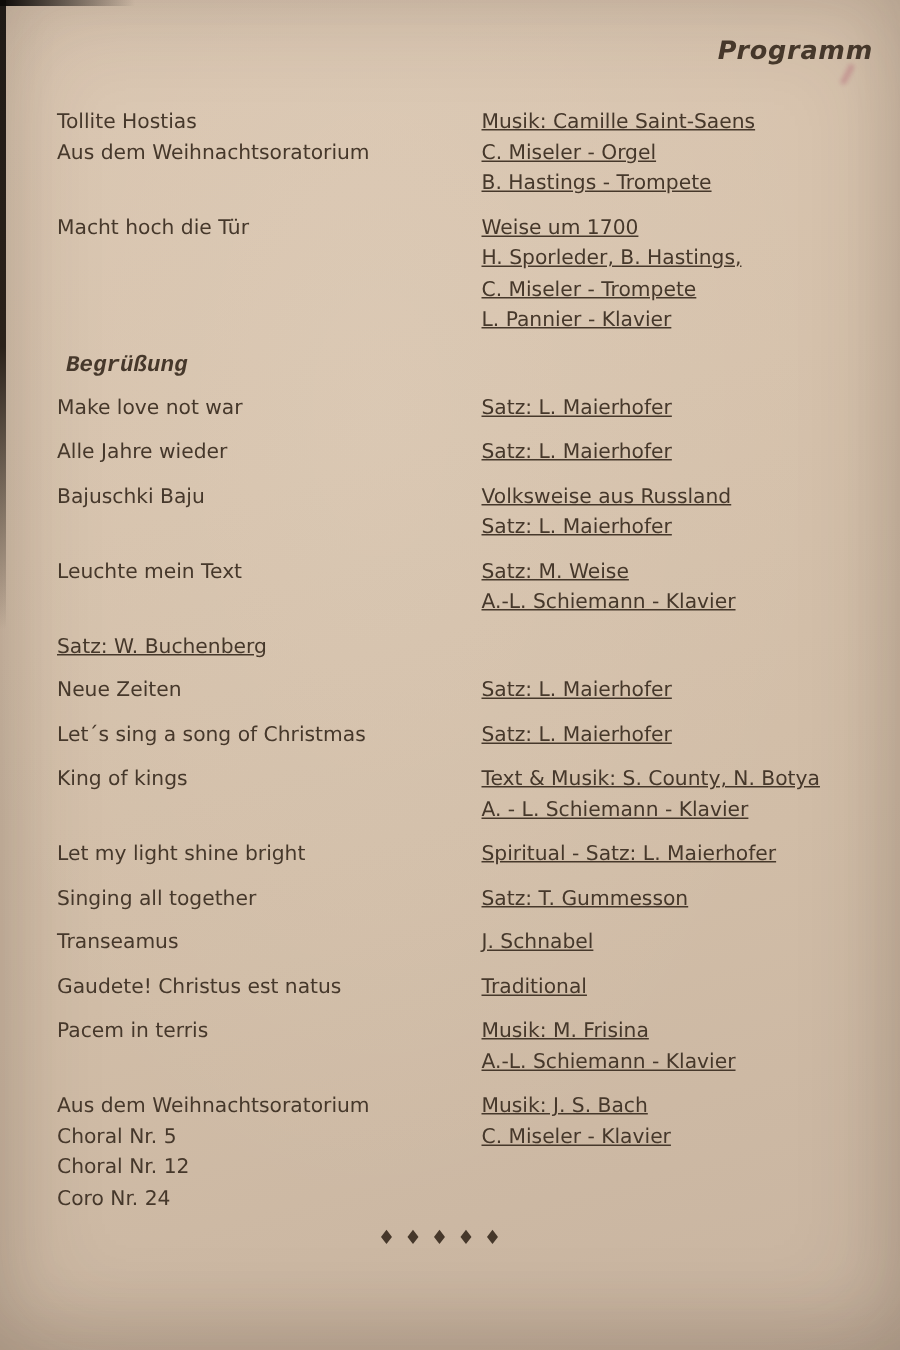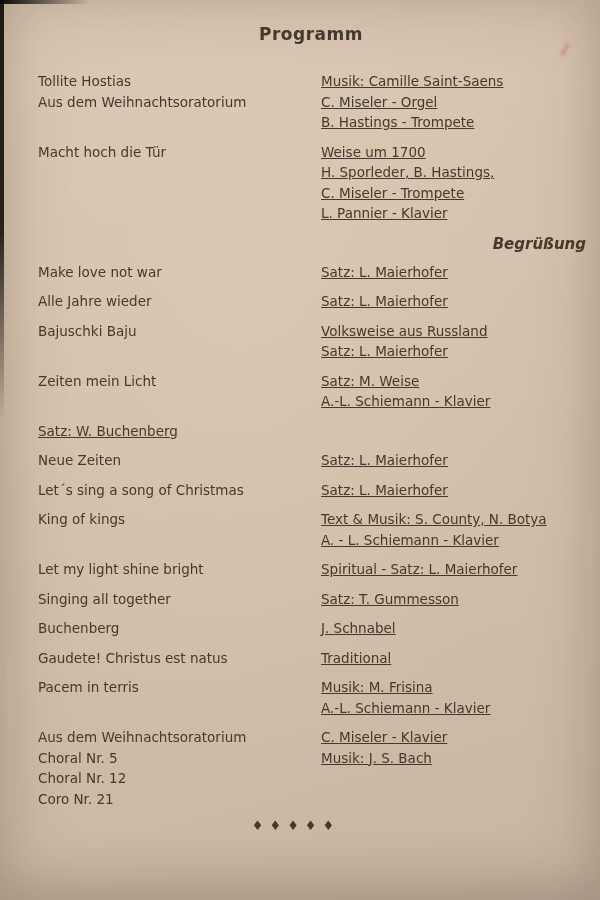--- a/index.html
+++ b/index.html
@@ -23,32 +23,33 @@
     position:absolute;left:0;top:0;width:90px;height:4px;
     background:linear-gradient(90deg,#0d0a08,rgba(13,10,8,0));
   }
   .smudge{
     position:absolute;left:563px;top:42px;width:4px;height:15px;
     background:#c08c8c;border-radius:3px;filter:blur(1.5px);
     transform:rotate(28deg);opacity:0.75;
   }
   .content{position:absolute;left:38px;right:20px;top:24px;}
   .title{
-    text-align:center;font-weight:bold;
+    text-align:right;font-weight:bold;font-style:italic;
     font-size:17px;letter-spacing:0.5px;margin:0 0 27px 0;
     transform:translateX(2px);
   }
   .entry{display:flex;margin-bottom:9px;}
   .col-left{width:277px;flex:none;padding-right:6px;}
   .col-right{flex:1;text-decoration:underline;}
   .line{font-size:13.5px;line-height:20.5px;white-space:nowrap;}
   .section-heading{
-    text-align:right;font-weight:bold;font-style:italic;
+    text-align:left;font-weight:bold;font-style:italic;
     font-size:15px;line-height:22px;margin:3px 0 7px 0;
     transform:translateX(6px);
+    font-family:Liberation Mono, monospace;
   }
   .ornament{
     text-align:center;font-size:13px;letter-spacing:6px;
     margin-top:5px;transform:translateX(-13px);
   }
 </style>
 </head>
 <body>
 
 <div class="photo">
@@ -103,21 +104,21 @@
           <div class="col-left">
             <div class="line">Bajuschki Baju</div>
           </div>
           <div class="col-right">
             <div class="line">Volksweise aus Russland</div>
             <div class="line">Satz: L. Maierhofer</div>
           </div>
         </div>
         <div class="entry">
           <div class="col-left">
-            <div class="line">Zeiten mein Licht</div>
+            <div class="line">Leuchte mein Text</div>
           </div>
           <div class="col-right">
             <div class="line">Satz: M. Weise</div>
             <div class="line">A.-L. Schiemann - Klavier</div>
           </div>
         </div>
         <div class="entry">
           <div class="col-right">
             <div class="line">Satz: W. Buchenberg</div>
           </div>
@@ -158,21 +159,21 @@
         <div class="entry">
           <div class="col-left">
             <div class="line">Singing all together</div>
           </div>
           <div class="col-right">
             <div class="line">Satz: T. Gummesson</div>
           </div>
         </div>
         <div class="entry">
           <div class="col-left">
-            <div class="line">Buchenberg</div>
+            <div class="line">Transeamus</div>
           </div>
           <div class="col-right">
             <div class="line">J. Schnabel</div>
           </div>
         </div>
         <div class="entry">
           <div class="col-left">
             <div class="line">Gaudete! Christus est natus</div>
           </div>
           <div class="col-right">
@@ -186,24 +187,24 @@
           <div class="col-right">
             <div class="line">Musik: M. Frisina</div>
             <div class="line">A.-L. Schiemann - Klavier</div>
           </div>
         </div>
         <div class="entry">
           <div class="col-left">
             <div class="line">Aus dem Weihnachtsoratorium</div>
             <div class="line">Choral Nr. 5</div>
             <div class="line">Choral Nr. 12</div>
-            <div class="line">Coro Nr. 21</div>
-          </div>
-          <div class="col-right">
+            <div class="line">Coro Nr. 24</div>
+          </div>
+          <div class="col-right">
+            <div class="line">Musik: J. S. Bach</div>
             <div class="line">C. Miseler - Klavier</div>
-            <div class="line">Musik: J. S. Bach</div>
           </div>
         </div>
       </div>
 
     <div class="ornament">♦♦♦♦♦</div>
   </div>
 </div>
 
 </body></html>

